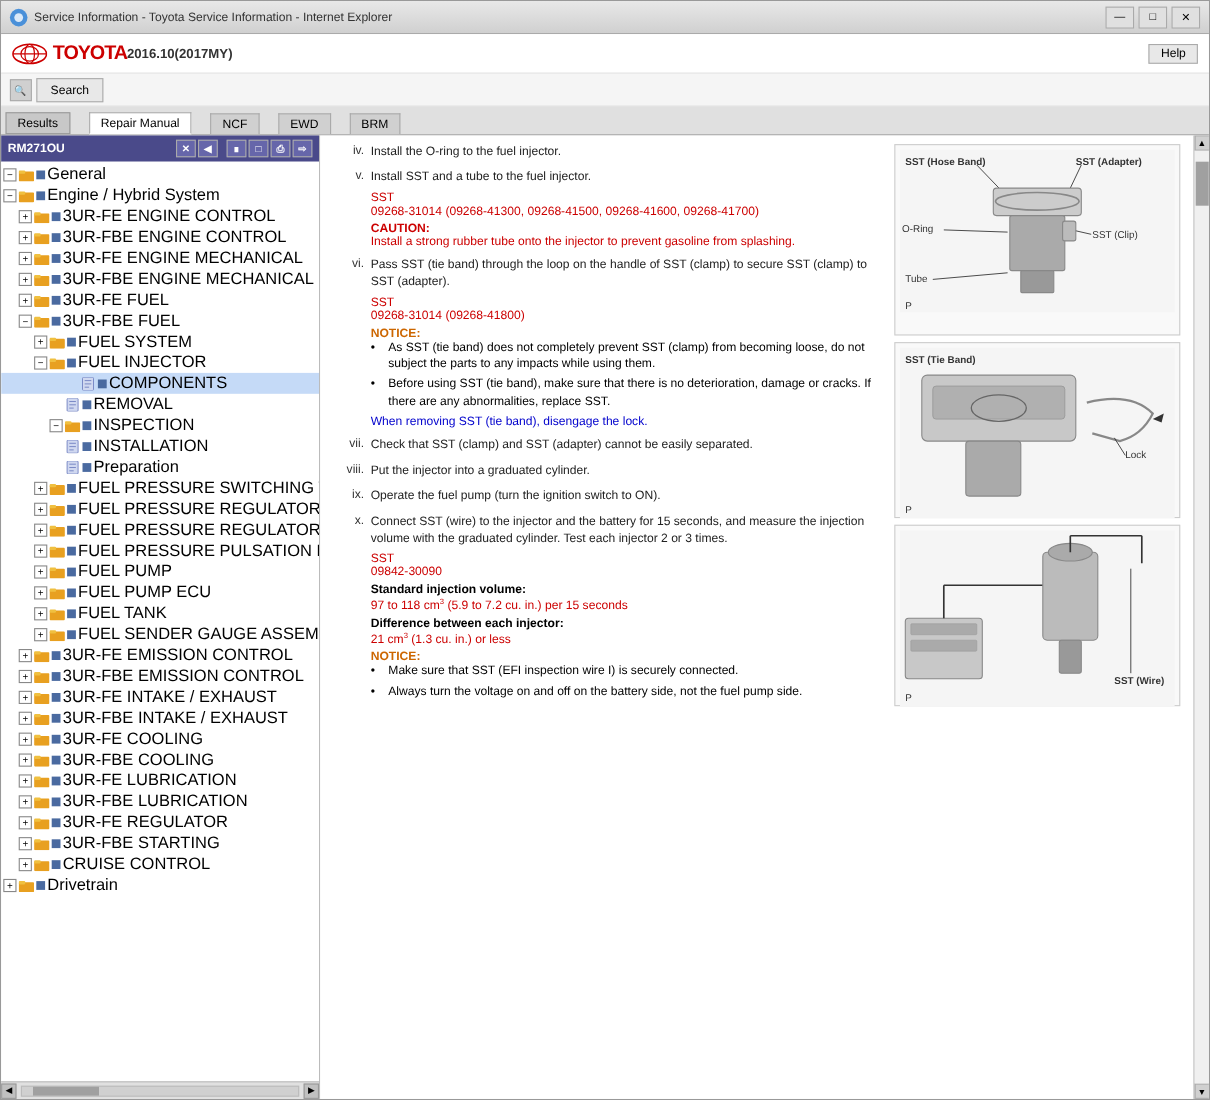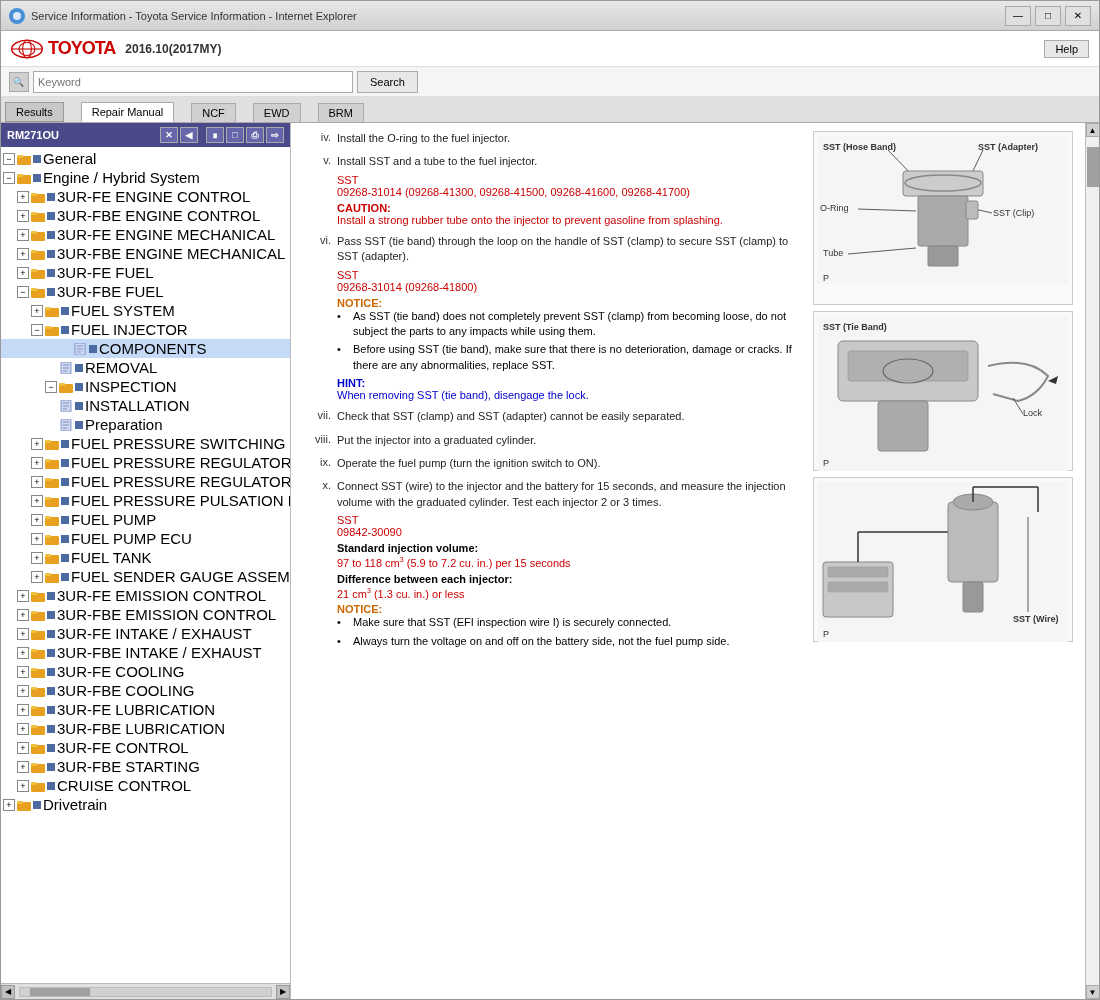--- a/index.html
+++ b/index.html
@@ -9,21 +9,21 @@
     .window-outer { width: 1100px; height: 1000px; background: #f0f0f0; border: 1px solid #999; display: flex; flex-direction: column; }
 
     
     .title-bar { height: 30px; background: linear-gradient(to bottom, #e8e8e8, #d0d0d0); display: flex; align-items: center; padding: 0 8px; border-bottom: 1px solid #aaa; }
     .title-bar-icon { width: 16px; height: 16px; background: #4a90d9; border-radius: 50%; margin-right: 6px; display: flex; align-items: center; justify-content: center; }
     .title-bar-text { flex: 1; font-size: 11px; color: #333; }
     .title-bar-controls { display: flex; gap: 4px; }
     .title-bar-btn { width: 26px; height: 20px; background: #e0e0e0; border: 1px solid #aaa; font-size: 10px; cursor: pointer; display: flex; align-items: center; justify-content: center; }
 
     
-    .app-bar { height: 36px; background: #fff; display: flex; align-items: center; padding: 0 10px; border-bottom: 1px solid #ddd; gap: 10px; }
+    .app-bar { height: 36px; background: #fff; display: flex; align-items: center; padding: 0 10px; border-bottom: 1px solid #ddd; }
     .toyota-logo { display: flex; align-items: center; gap: 5px; }
     .toyota-emblem { width: 32px; height: 22px; }
     .app-version { font-size: 12px; color: #333; font-weight: bold; }
     .help-btn { margin-left: auto; padding: 2px 10px; background: #e8e8e8; border: 1px solid #aaa; font-size: 11px; cursor: pointer; }
 
     
     .search-bar { height: 30px; background: #f5f5f5; display: flex; align-items: center; padding: 0 8px; border-bottom: 1px solid #ddd; gap: 4px; }
     .search-icon-sm { width: 20px; height: 20px; background: #d0d0d0; border: 1px solid #aaa; display: flex; align-items: center; justify-content: center; font-size: 9px; }
     .search-input { width: 320px; height: 22px; border: 1px solid #aaa; padding: 0 4px; font-size: 11px; }
     .search-btn { padding: 2px 12px; height: 22px; background: #e8e8e8; border: 1px solid #aaa; font-size: 11px; cursor: pointer; }
@@ -127,21 +127,20 @@
         <line x1="1" y1="13" x2="43" y2="13" stroke="#cc0000" stroke-width="1.5"></line>
       </svg>
       <span style="font-size:18px; font-weight:bold; color:#cc0000; letter-spacing:-1px;">TOYOTA</span>
     </div>
     <span class="app-version">2016.10(2017MY)</span>
     <button class="help-btn">Help</button>
   </div>
 
   <div class="search-bar">
     <div class="search-icon-sm">🔍</div>
-    <input class="search-input" type="text" placeholder="Keyword" style="">
     <button class="search-btn">Search</button>
   </div>
 
   <div class="nav-tabs">
     <div class="nav-tab-results">Results</div>
     <div class="nav-tab active">Repair Manual</div>
     <div class="nav-tab">NCF</div>
     <div class="nav-tab">EWD</div>
     <div class="nav-tab">BRM</div>
   </div>
@@ -518,21 +517,21 @@
             </div>
             <div class="tree-item" style="padding-left: 16px;">
               <span class="tree-expand">+</span>
               <span class="tree-icon">
                 <svg width="14" height="12" viewBox="0 0 14 12">
                   <rect x="0" y="3" width="14" height="9" rx="1" fill="#e8a020"></rect>
                   <rect x="0" y="2" width="6" height="3" rx="1" fill="#f0c040"></rect>
                 </svg>
               </span>
               <span style="display: inline-block; width: 8px; height: 8px; background: rgb(74, 106, 160); margin-right: 2px; flex-shrink: 0;"></span>
-              <span class="tree-label">3UR-FE CONTROL</span>
+              <span class="tree-label">3UR-FE REGULATOR</span>
             </div>
             <div class="tree-item" style="padding-left: 16px;">
               <span class="tree-expand">+</span>
               <span class="tree-icon">
                 <svg width="14" height="12" viewBox="0 0 14 12">
                   <rect x="0" y="3" width="14" height="9" rx="1" fill="#e8a020"></rect>
                   <rect x="0" y="2" width="6" height="3" rx="1" fill="#f0c040"></rect>
                 </svg>
               </span>
               <span style="display: inline-block; width: 8px; height: 8px; background: rgb(74, 106, 160); margin-right: 2px; flex-shrink: 0;"></span>
@@ -613,21 +612,20 @@
                   <div class="bullet-item">
                     <span class="bullet">•</span>
                     <span>As SST (tie band) does not completely prevent SST (clamp) from becoming loose, do not subject the parts to any impacts while using them.</span>
                   </div>
                   <div class="bullet-item">
                     <span class="bullet">•</span>
                     <span>Before using SST (tie band), make sure that there is no deterioration, damage or cracks. If there are any abnormalities, replace SST.</span>
                   </div>
                 </div>
                 <div class="step-indent" style="margin-top:4px;">
-                  <div class="hint-label">HINT:</div>
                   <div class="hint-text">When removing SST (tie band), disengage the lock.</div>
                 </div>
               </div>
 
               <div class="step-block">
                 <div class="step-row">
                   <span class="step-num">vii.</span>
                   <span class="step-text">Check that SST (clamp) and SST (adapter) cannot be easily separated.</span>
                 </div>
               </div>

